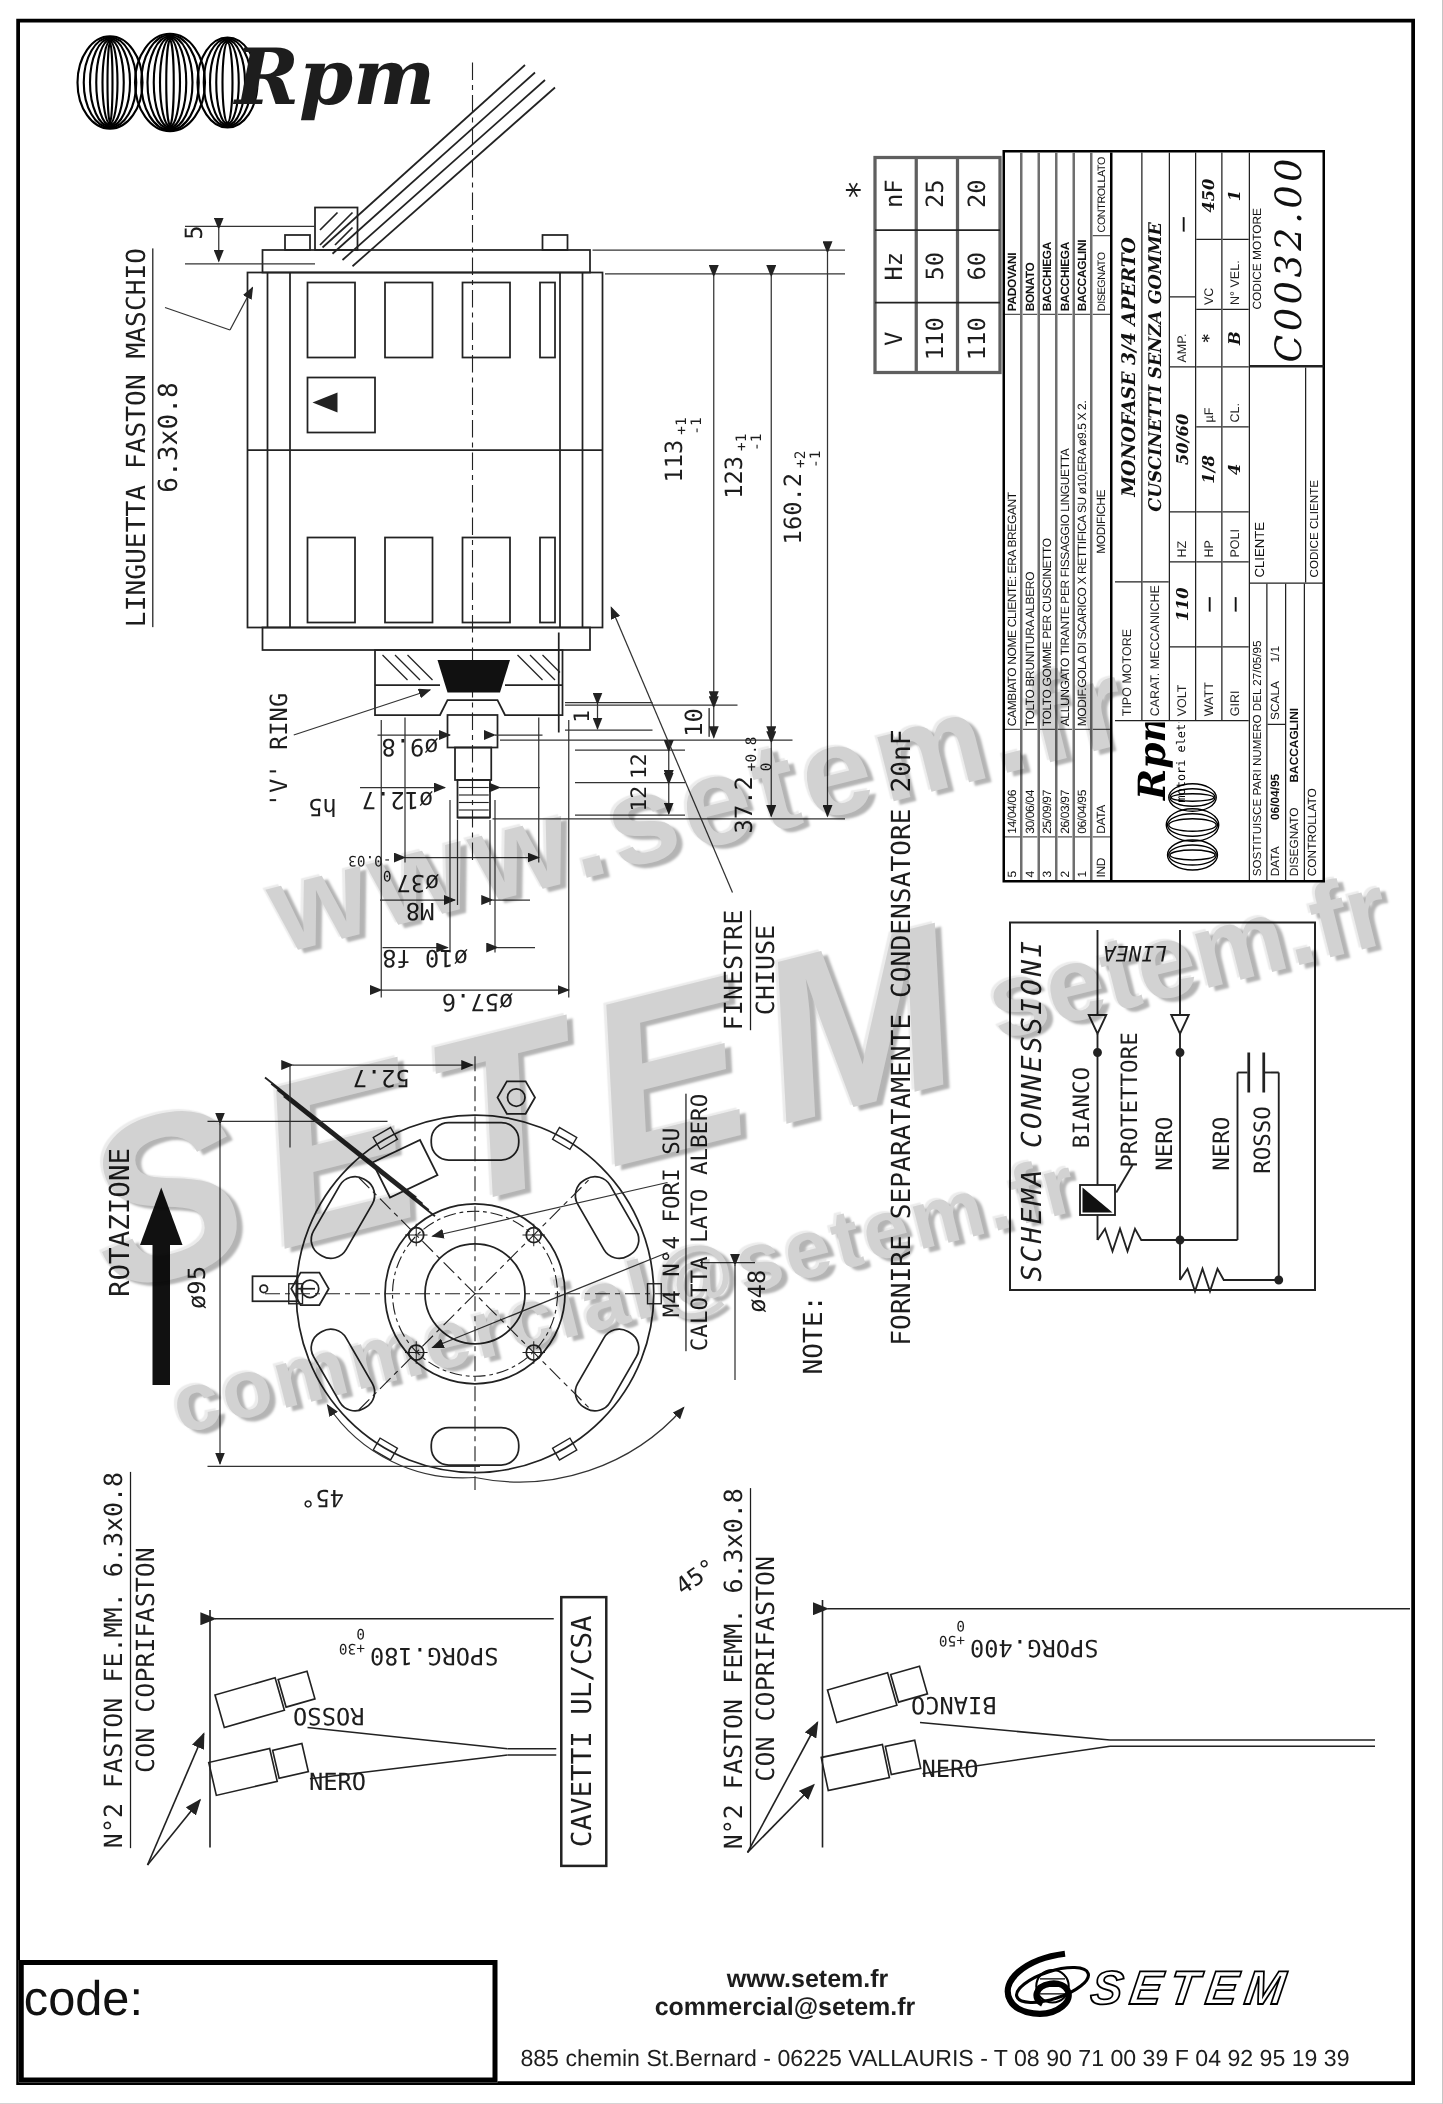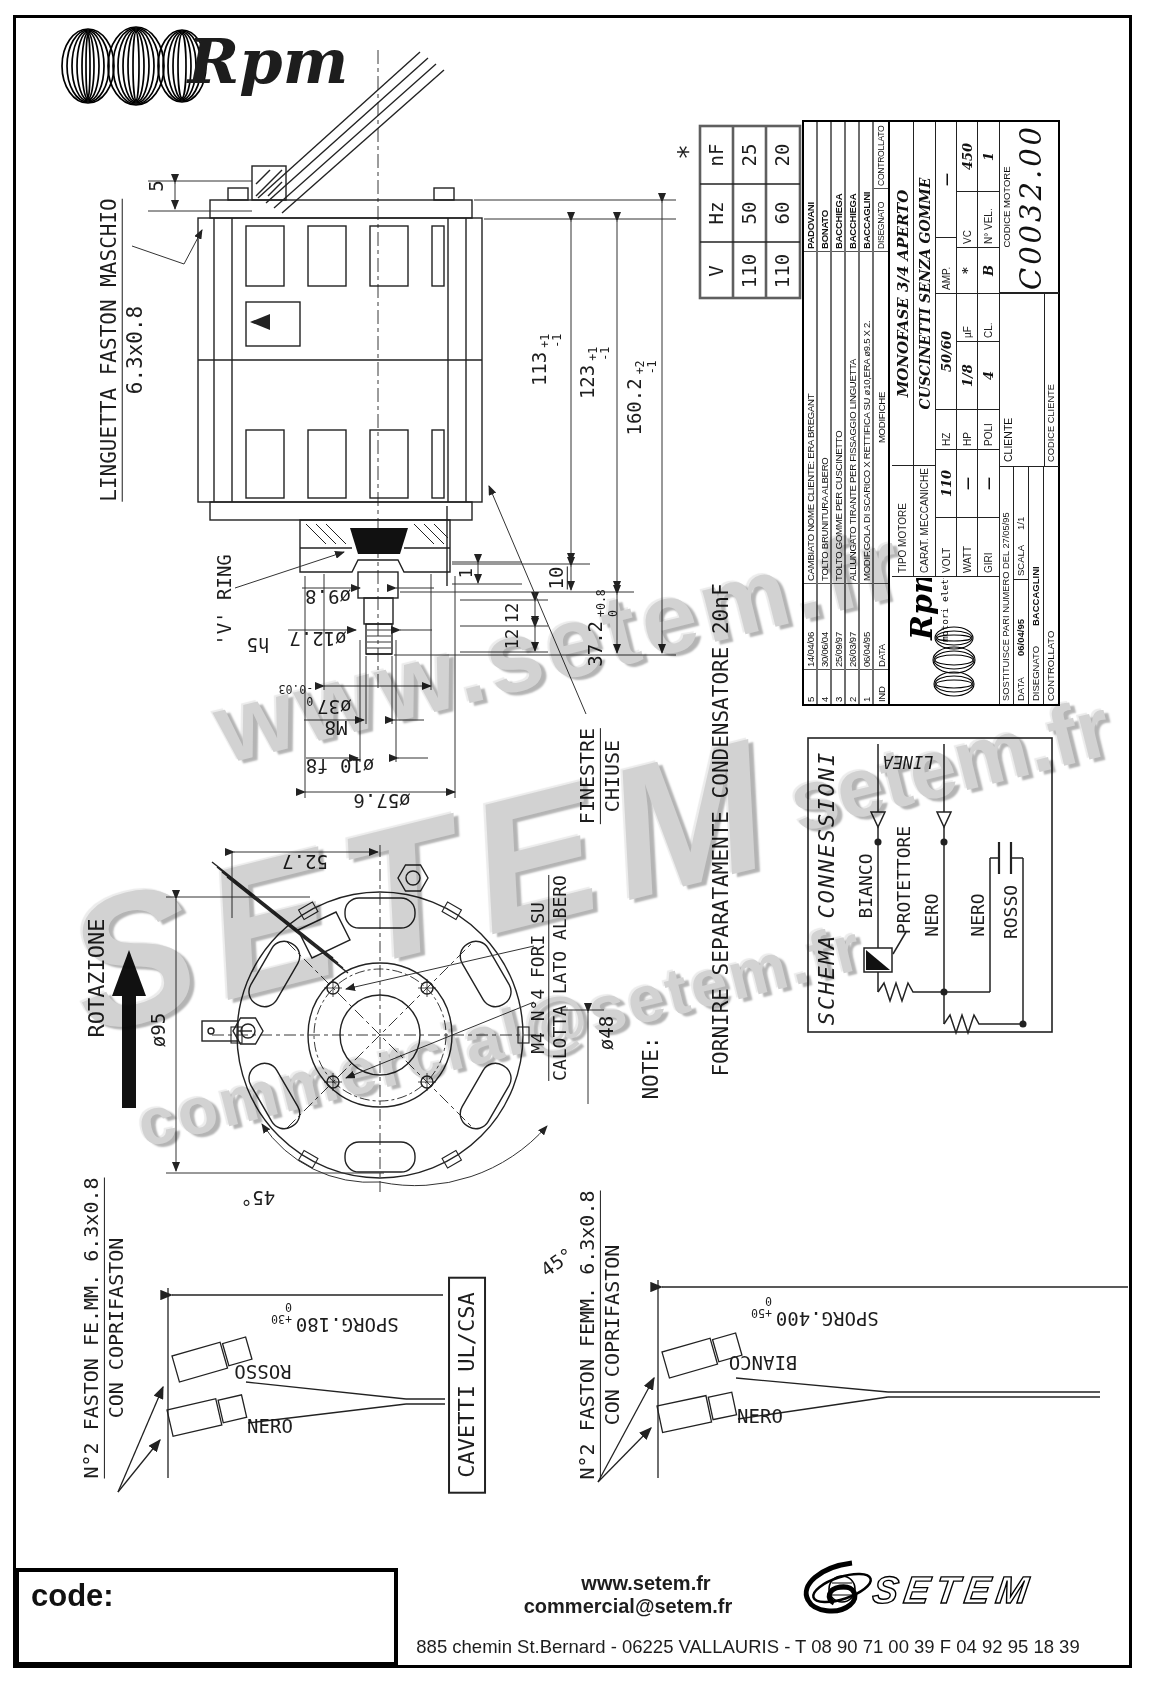--- a/index.html
+++ b/index.html
@@ -591,25 +591,25 @@
         </div>
         <div style="flex:1;text-align:center;">
           <div style="font-size:9.5px;padding-top:1px;">CODICE MOTORE</div>
           <div style="font-size:29px;font-style:italic;font-family:'DejaVu Serif',serif;letter-spacing:3px;margin-top:2px;">C0032.00</div>
         </div>
       </div>
     </div>
   </div>
 
   <div class="footer-codebox">
-    <div style="font-size:31px;font-weight:bold;position:absolute;left:12px;top:6px;">code:</div>
+    <div style="font-size:39px;font-weight:normal;position:absolute;left:0;top:6px;">code:</div>
   </div>
   <div class="lbl sans bold" style="left:646px;top:1584px;font-size:20px;z-index:4;">www.setem.fr</div>
   <div class="lbl sans bold" style="left:628px;top:1607px;font-size:20px;z-index:4;">commercial@setem.fr</div>
-  <div class="lbl sans" style="left:748px;top:1647px;font-size:18.5px;z-index:4;">885 chemin St.Bernard  -  06225 VALLAURIS  -  T 08 90 71 00 39   F 04 92 95 18 39</div>
+  <div class="lbl sans" style="left:748px;top:1647px;font-size:18.5px;z-index:4;">885 chemin St.Bernard  -  06225 VALLAURIS  -  T 08 90 71 00 39   F 04 92 95 19 39</div>
 
   <svg width="270" height="80" style="position:absolute;left:790px;top:1555px;z-index:4;">
     <g fill="none" stroke="#000">
       <path d="M62,8 C30,12 10,30 18,45 C24,57 48,60 60,50 C70,42 64,30 50,32 C38,34 36,44 44,48" stroke-width="5"></path>
       <ellipse cx="52" cy="33" rx="30" ry="11" transform="rotate(-18,52,33)" stroke-width="2.5"></ellipse>
       <circle cx="52" cy="34" r="13" stroke-width="1.6"></circle>
       <line x1="42" y1="28" x2="62" y2="28" stroke-width="1"></line>
         <line x1="40" y1="34" x2="64" y2="34" stroke-width="1"></line>
       <line x1="42" y1="40" x2="62" y2="40" stroke-width="1"></line>
     </g>

